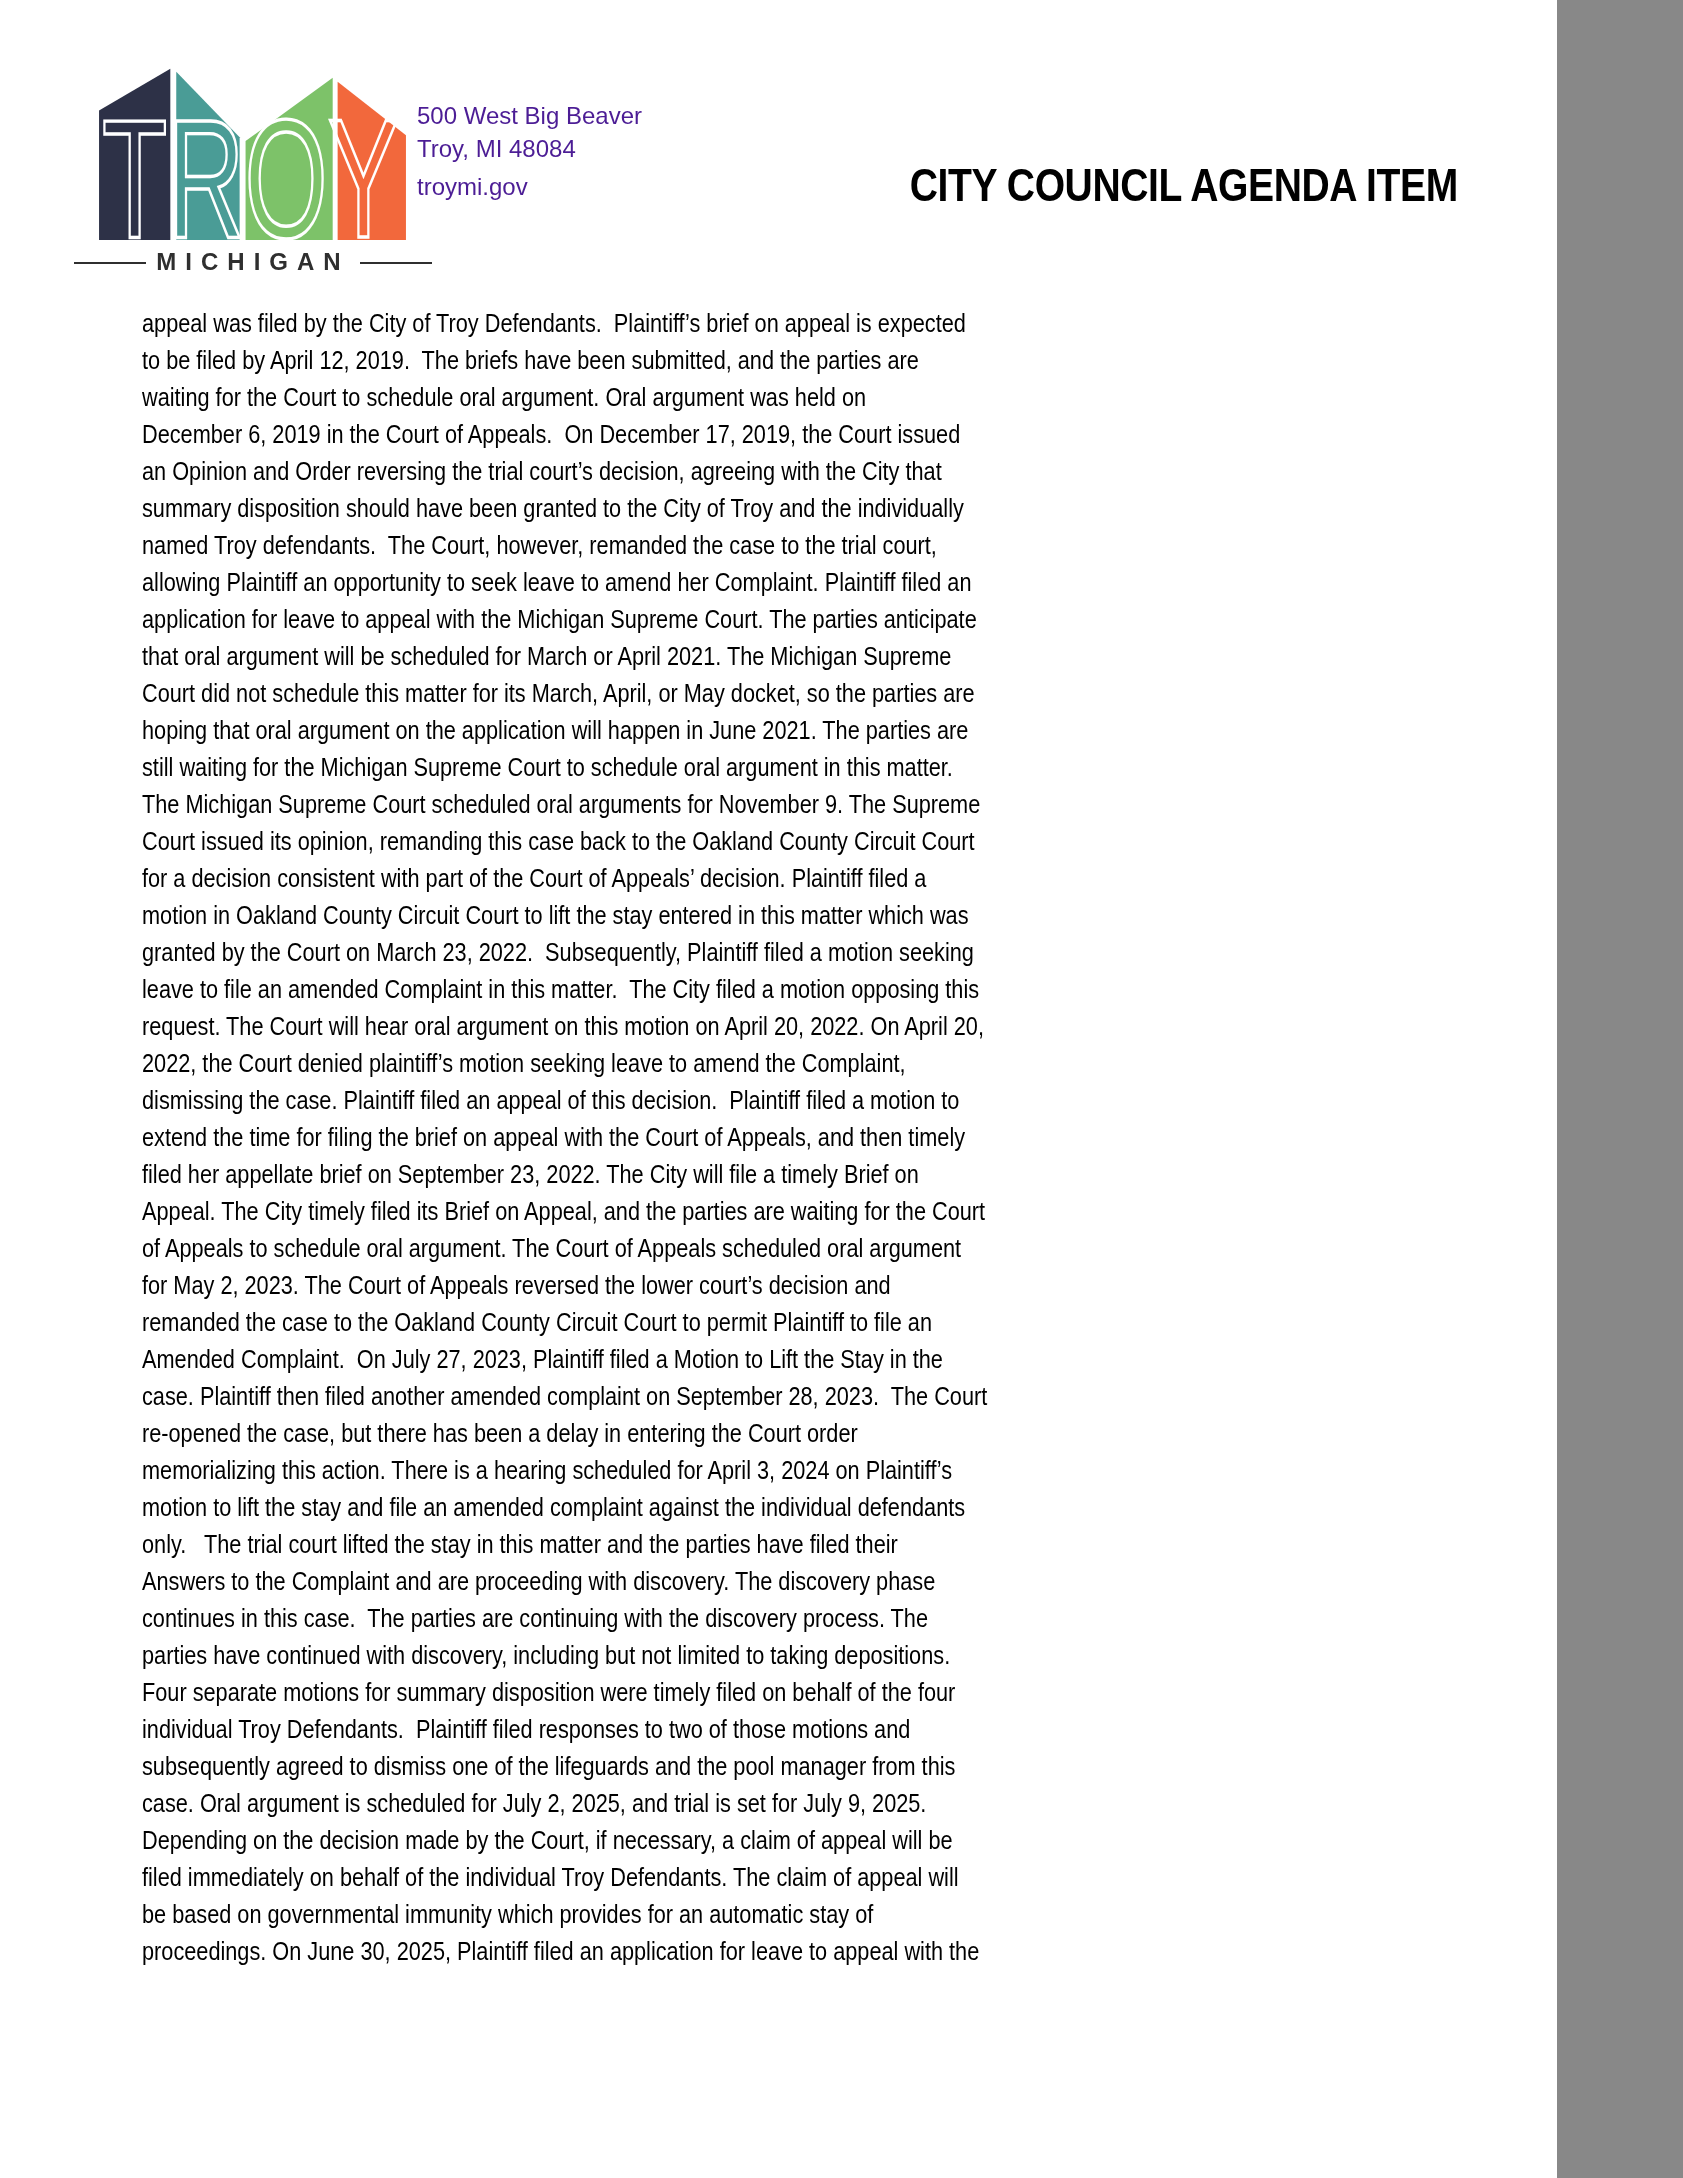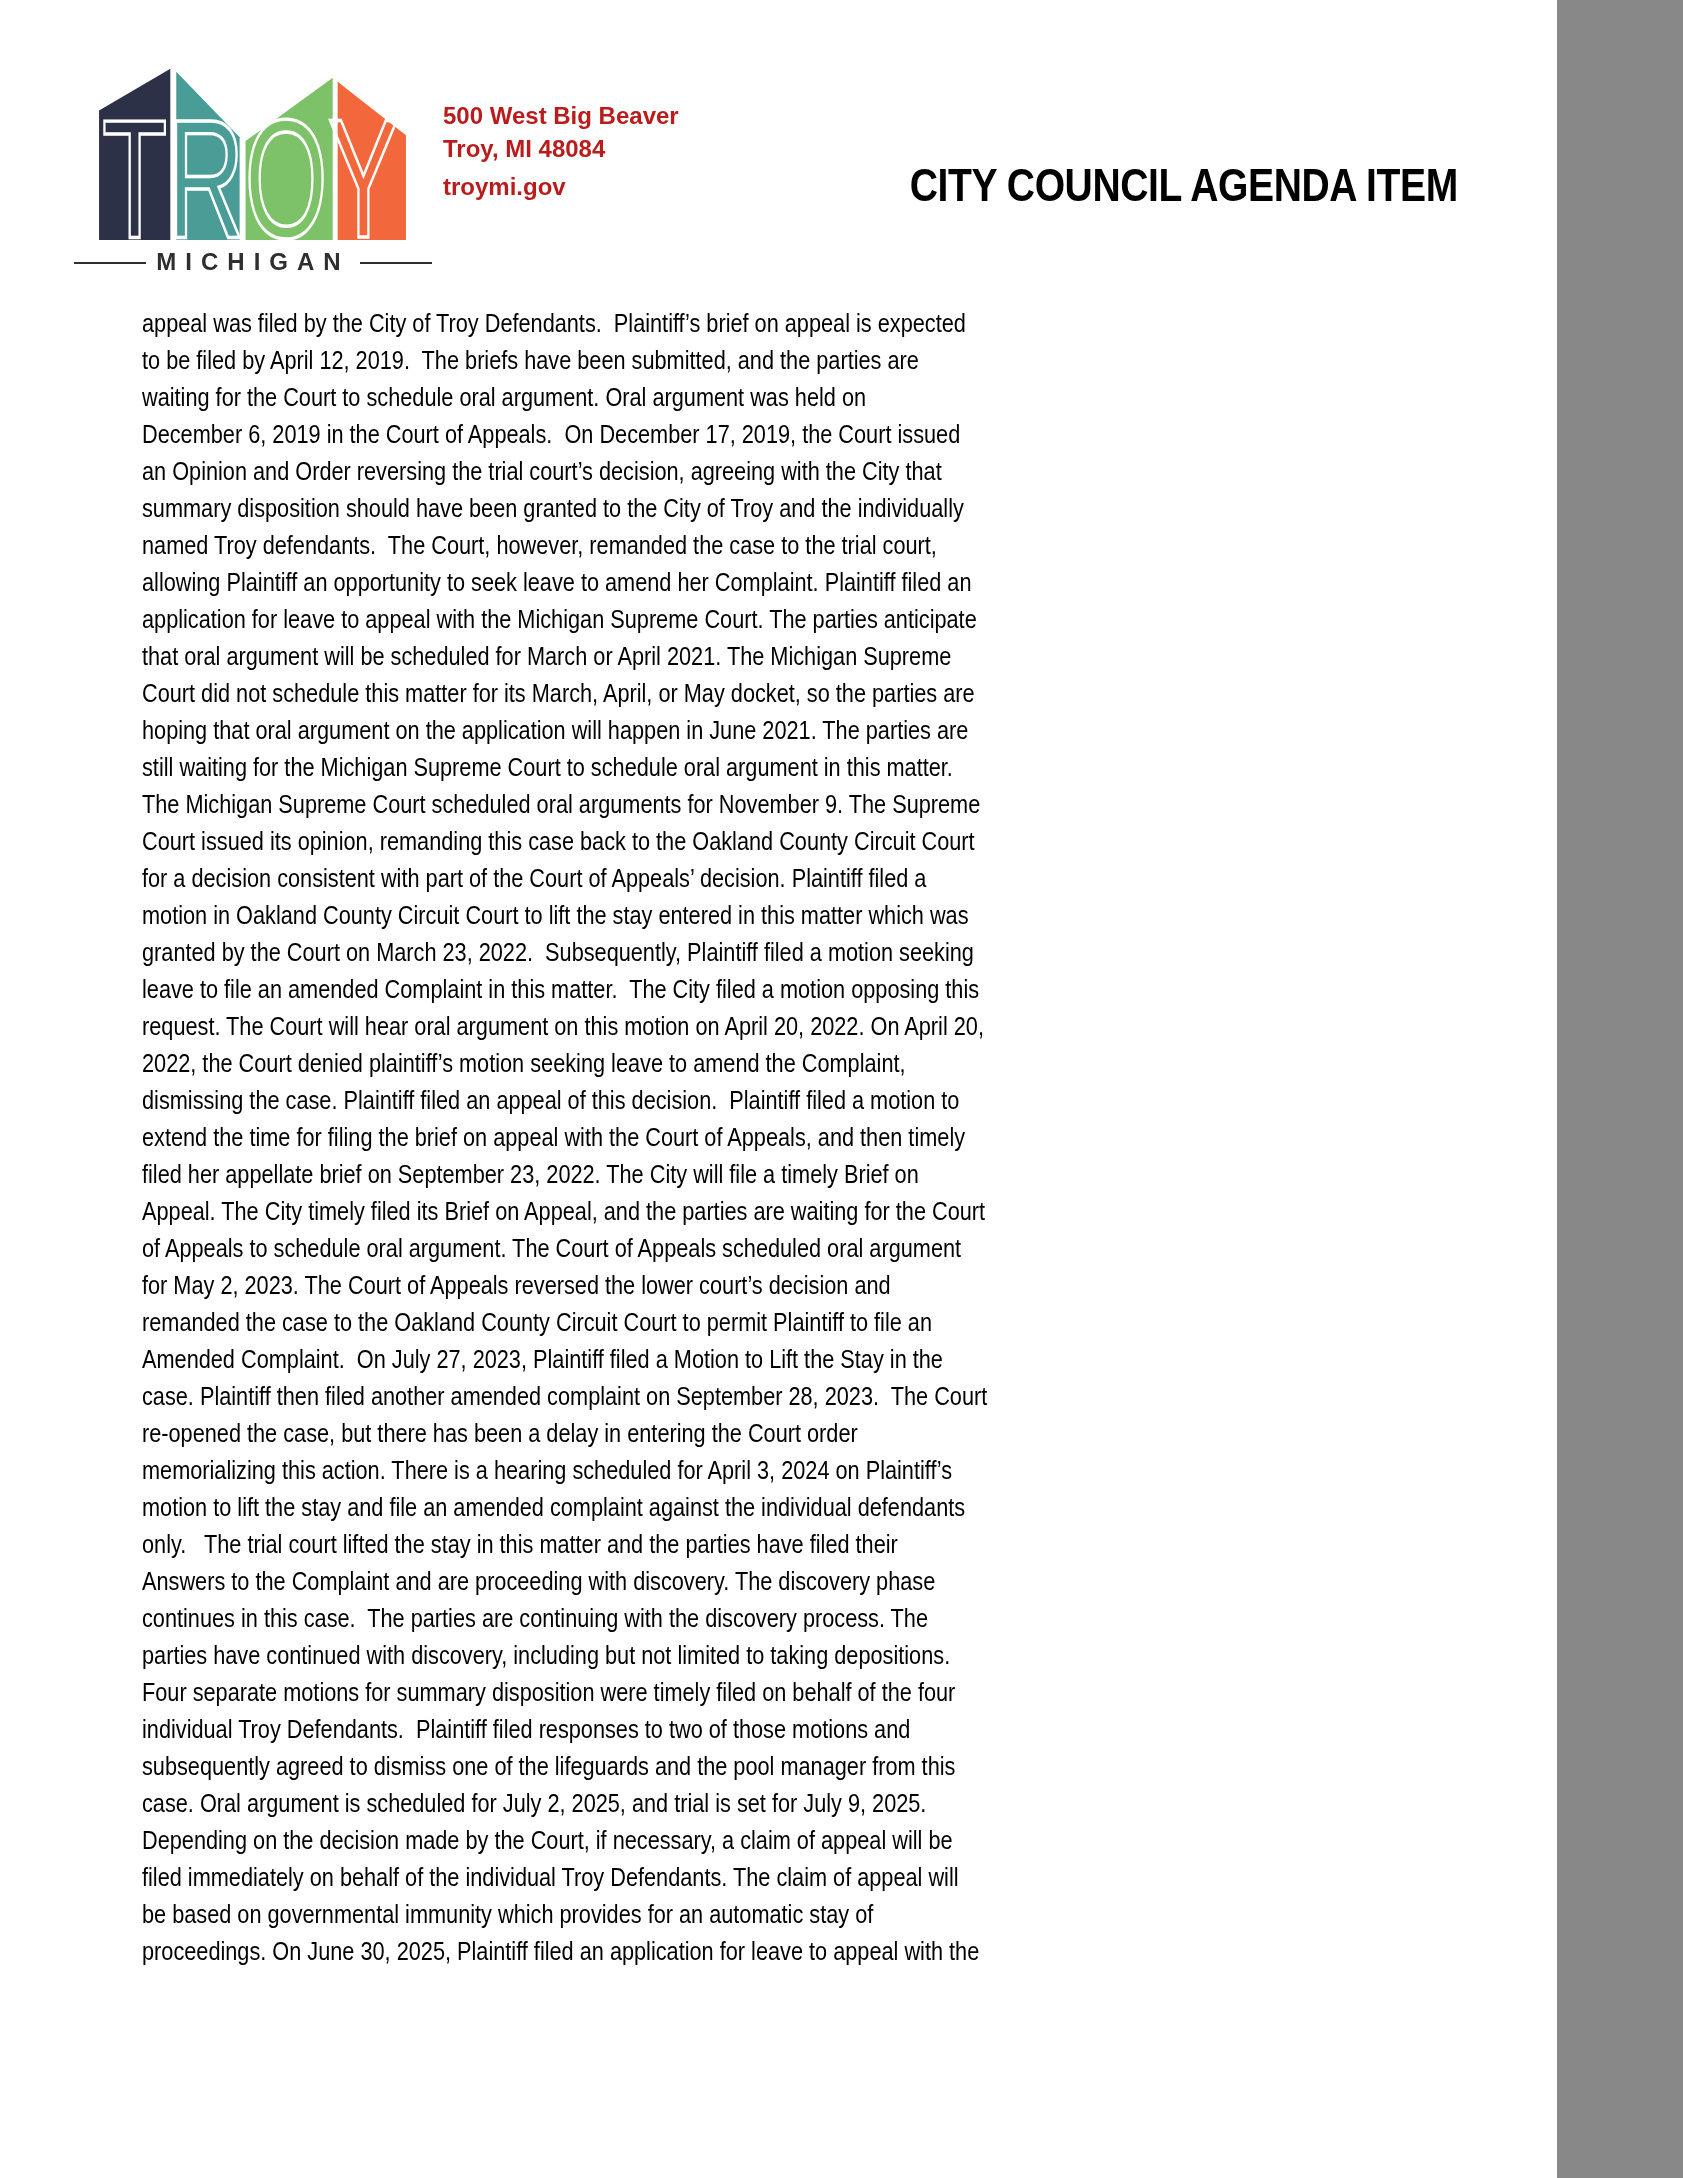--- a/index.html
+++ b/index.html
@@ -16,22 +16,22 @@
     position:absolute;left:74px;top:249px;width:358px;
     display:flex;align-items:center;gap:10px;
   }
   .michigan-row .rule{flex:1;border-top:2.5px solid #2f2f2f;height:0;}
   .michigan-label{
     font-size:24px;font-weight:bold;letter-spacing:9px;color:#2f2f2f;
     white-space:nowrap;transform:translateY(-1px);
   }
   
   .address{
-    position:absolute;left:443px;top:99px;
-    font-size:24px;line-height:33px;color:#b91c1c;font-weight:bold;
+    position:absolute;left:417px;top:99px;
+    font-size:24px;line-height:33px;color:#4c1d95;
   }
   .address .addr3{margin-top:5px;}
   
   .doc-title{
     position:absolute;right:99px;top:158px;
     font-size:46px;font-weight:bold;color:#000;
     letter-spacing:-0.5px;white-space:nowrap;
     transform:scaleX(0.85);transform-origin:right center;
   }
   

